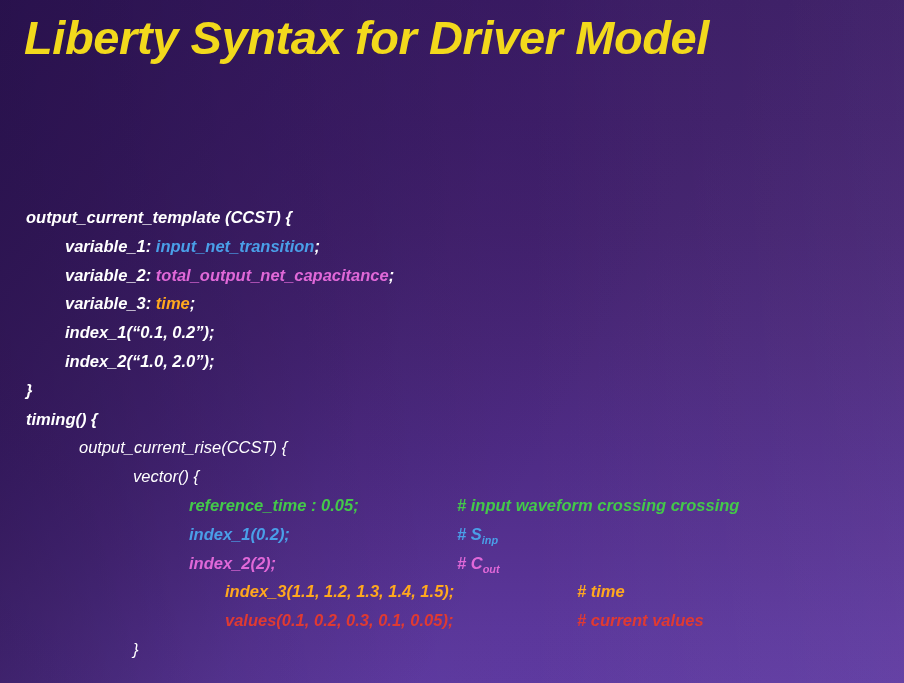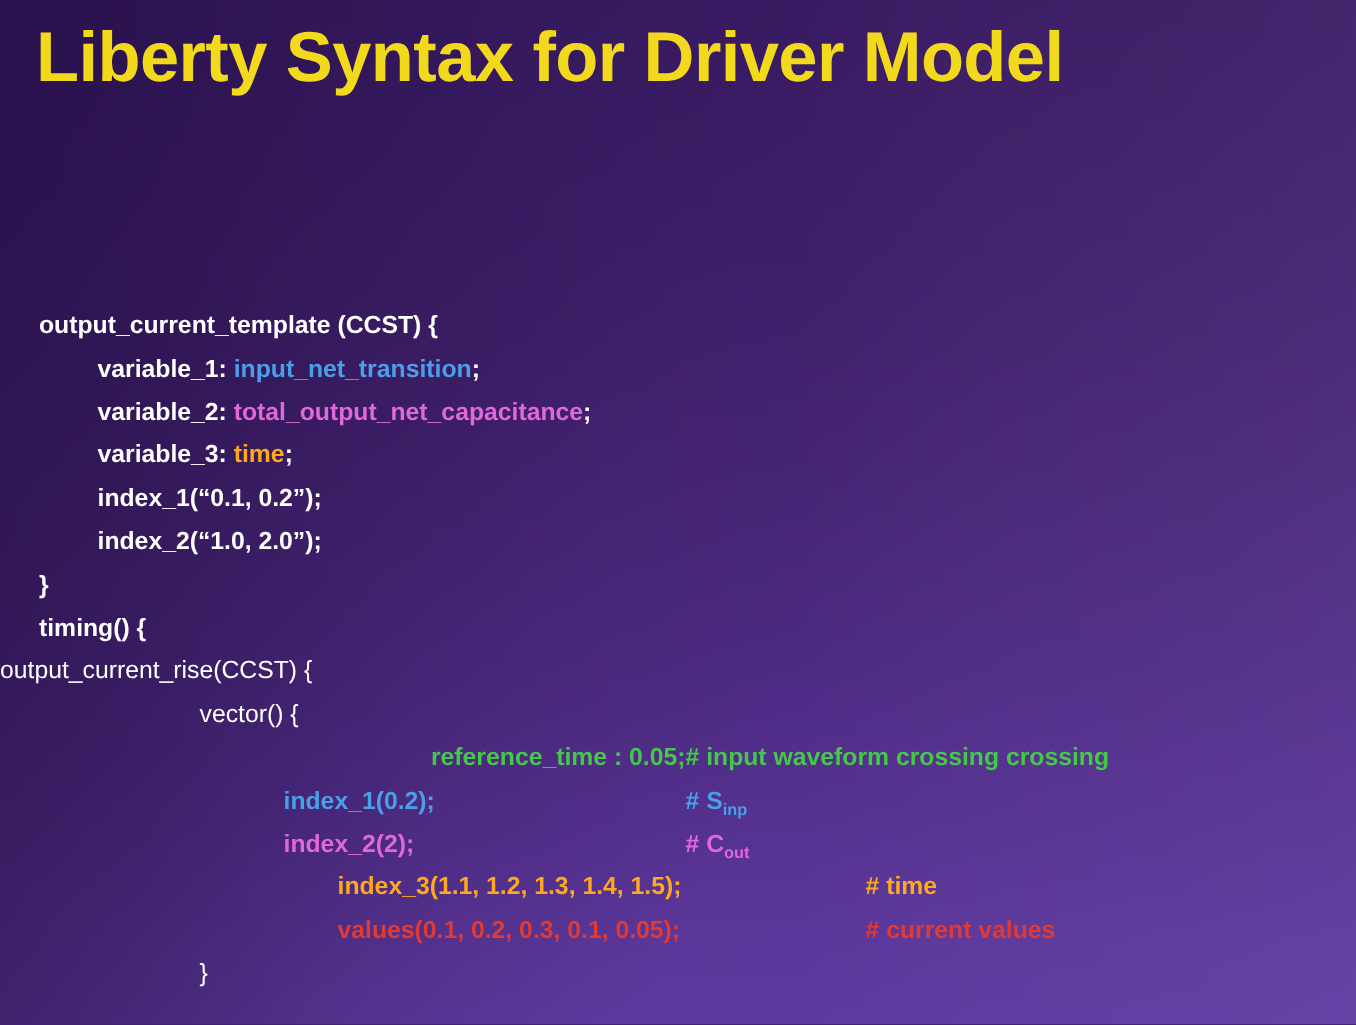--- a/index.html
+++ b/index.html
@@ -46,21 +46,21 @@
       rgba(0,0,0,0.10) 0%,
       rgba(0,0,0,0.085) 10%,
       rgba(0,0,0,0.055) 20%,
       rgba(0,0,0,0.030) 32%,
       rgba(0,0,0,0.012) 45%,
       rgba(255,255,255,0.00) 58%,
       rgba(255,255,255,0.018) 72%,
       rgba(255,255,255,0.032) 86%,
       rgba(255,255,255,0.042) 100%);
   }
-  #slide > * { position: relative; z-index: 2; }
+  #slide > * { position: relative; z-index: 2; font-style: italic; }
 
   .title {
     position: absolute;
     left: 24px;
     top: 8px;
     width: 860px;
     font-family: "Liberation Sans Narrow", "Liberation Sans", sans-serif;
     font-size: 47px;
     font-weight: bold;
     color: #f2d91c;
@@ -79,33 +79,33 @@
     font-weight: bold;
     line-height: 28.8px;
     color: #ffffff;
     white-space: nowrap;
   }
   .line { height: 28.8px; }
 
   
   .i0 { padding-left: 26px; }
   .i1 { padding-left: 65px; }
-  .i2 { }
+  .i2 { padding-left: 79px; }
   .i3 { padding-left: 133px; }
   .i4 { padding-left: 189px; }
 
   
   .reg { font-weight: normal; }
 
   
   .c-white  { color: #ffffff; }
   .c-blue   { color: #4a9fe8; }
   .c-pink   { color: #e068d8; }
   .c-orange { color: #ffa81e; }
-  .c-green  { color: #44c84a; text-align: right; }
+  .c-green  { color: #44c84a; }
   .c-red    { color: #e03a32; }
 
   
   .cmt-a { display: inline-block; width: 268px; }
   .cmt-b { display: inline-block; width: 352px; margin-left: 36px; }
 
   .sub {
     font-size: 0.66em;
     vertical-align: sub;
     line-height: 0;

